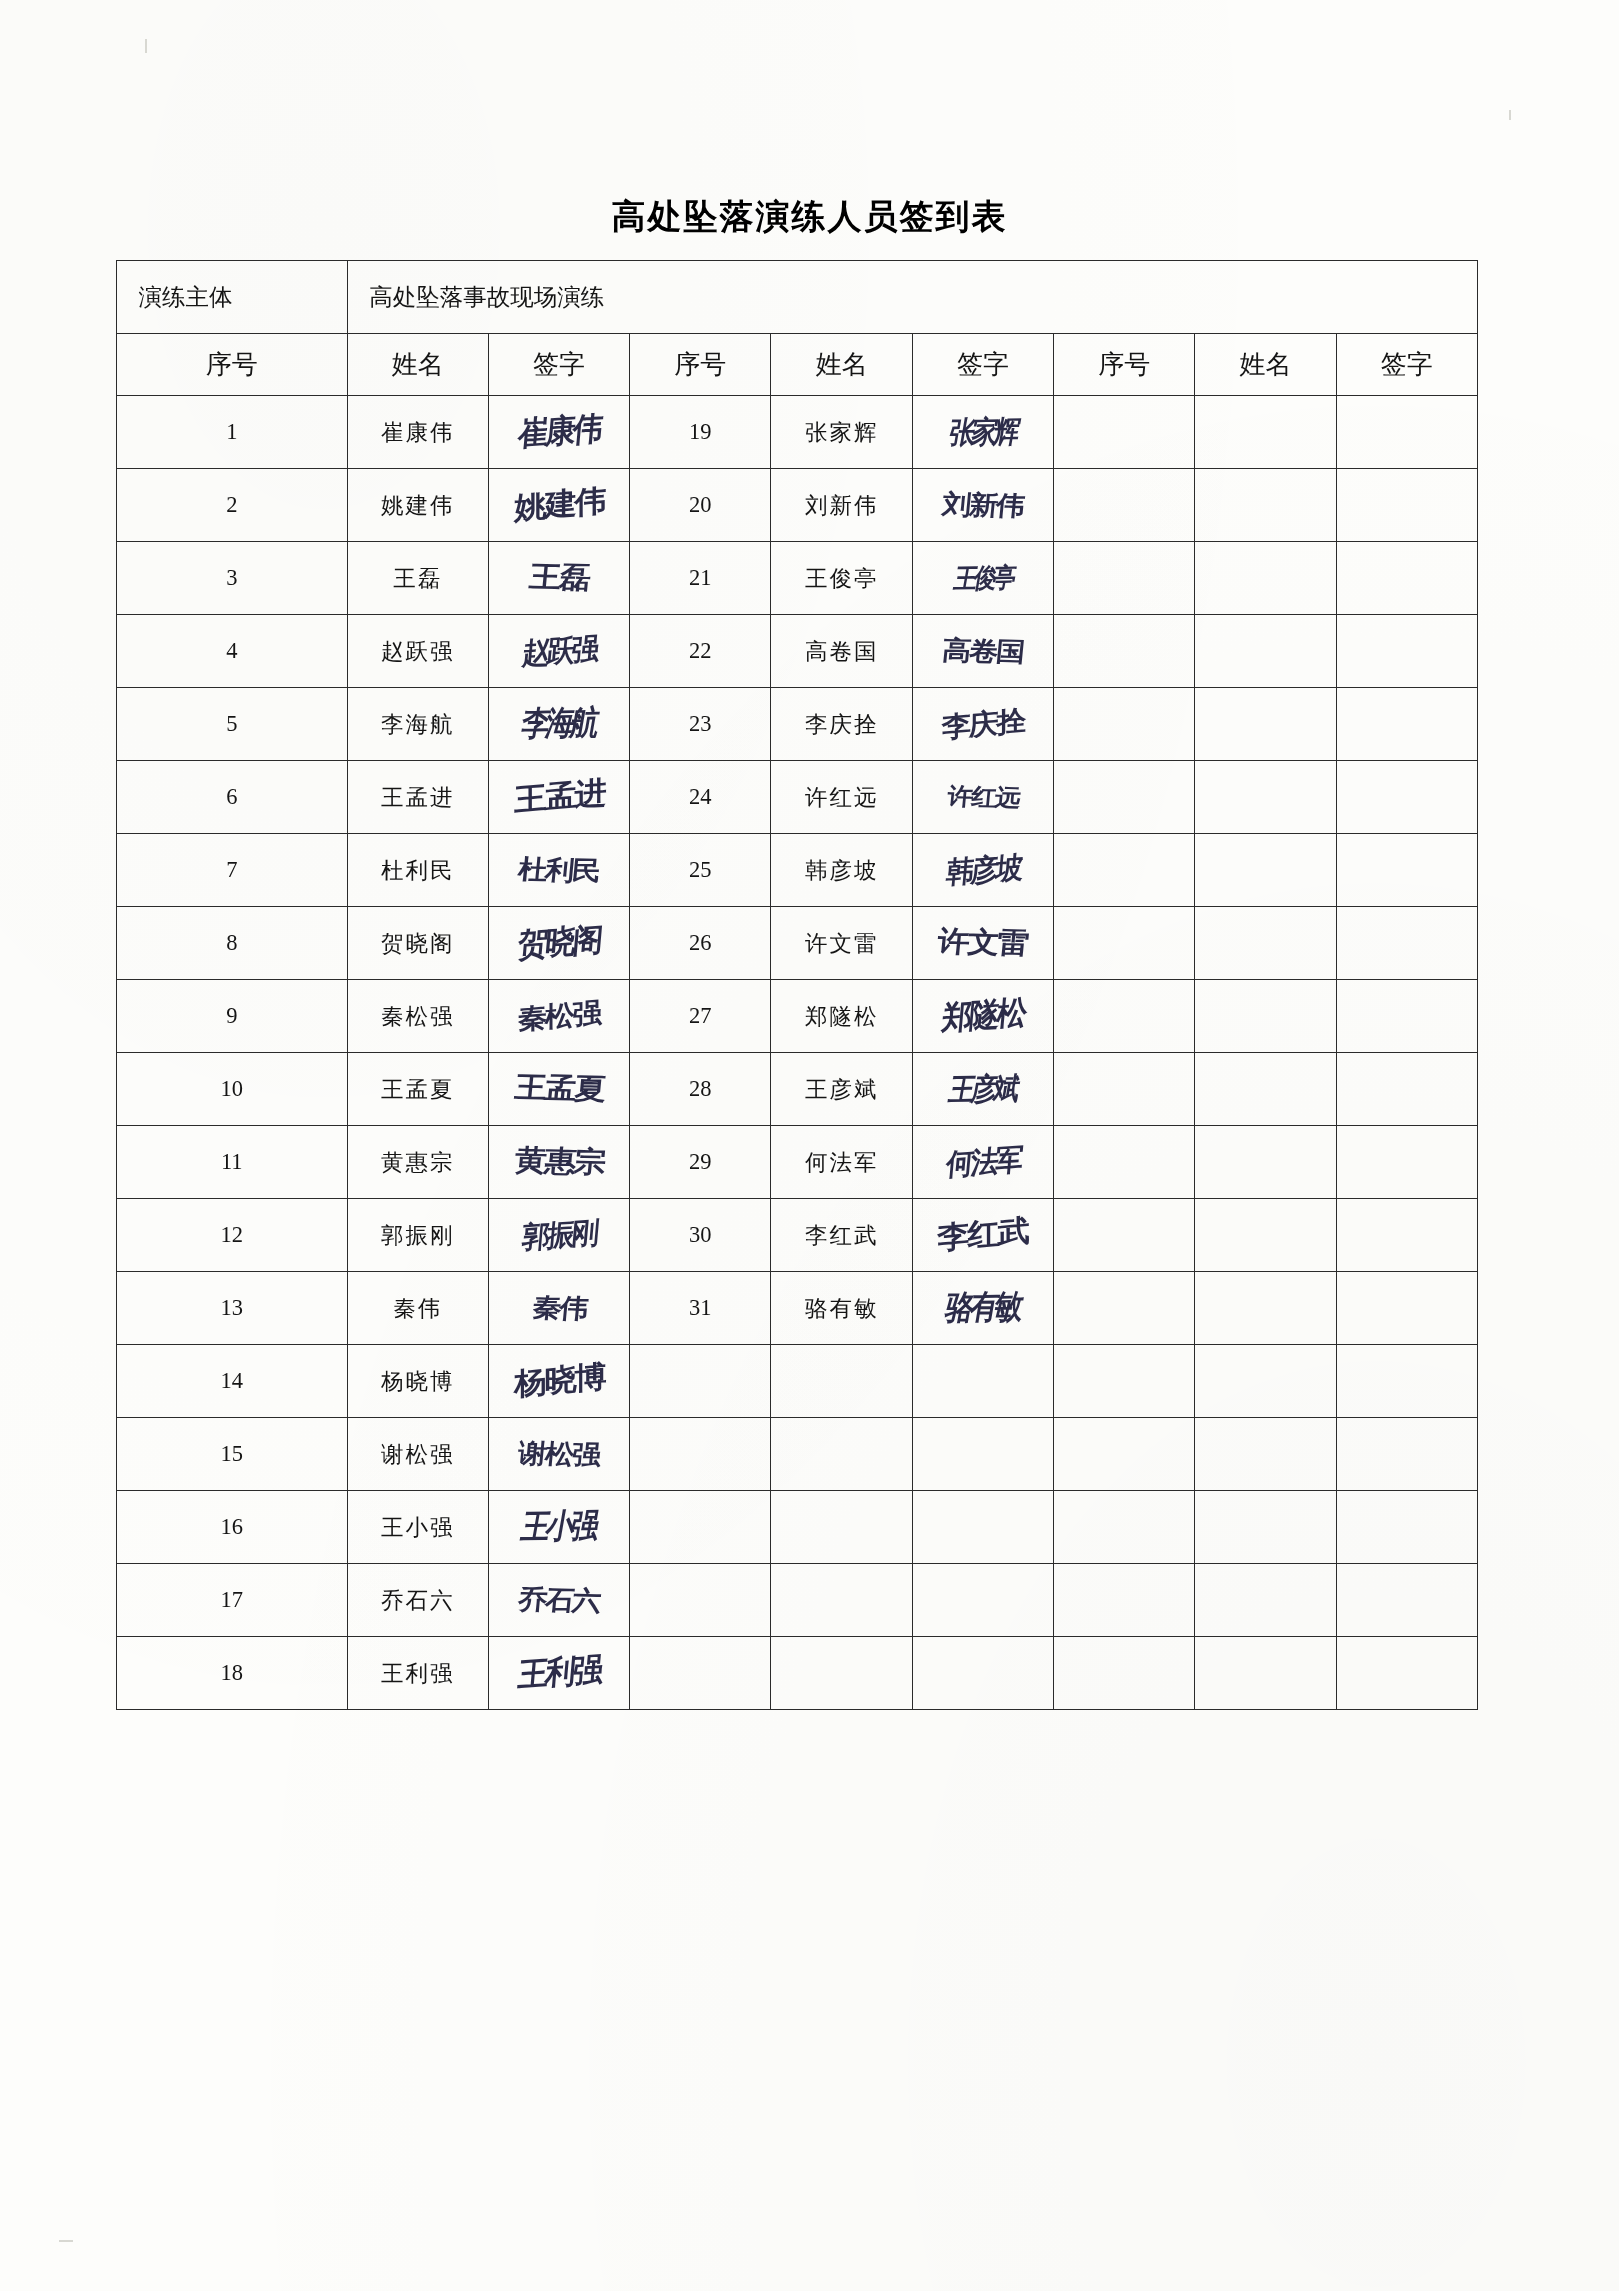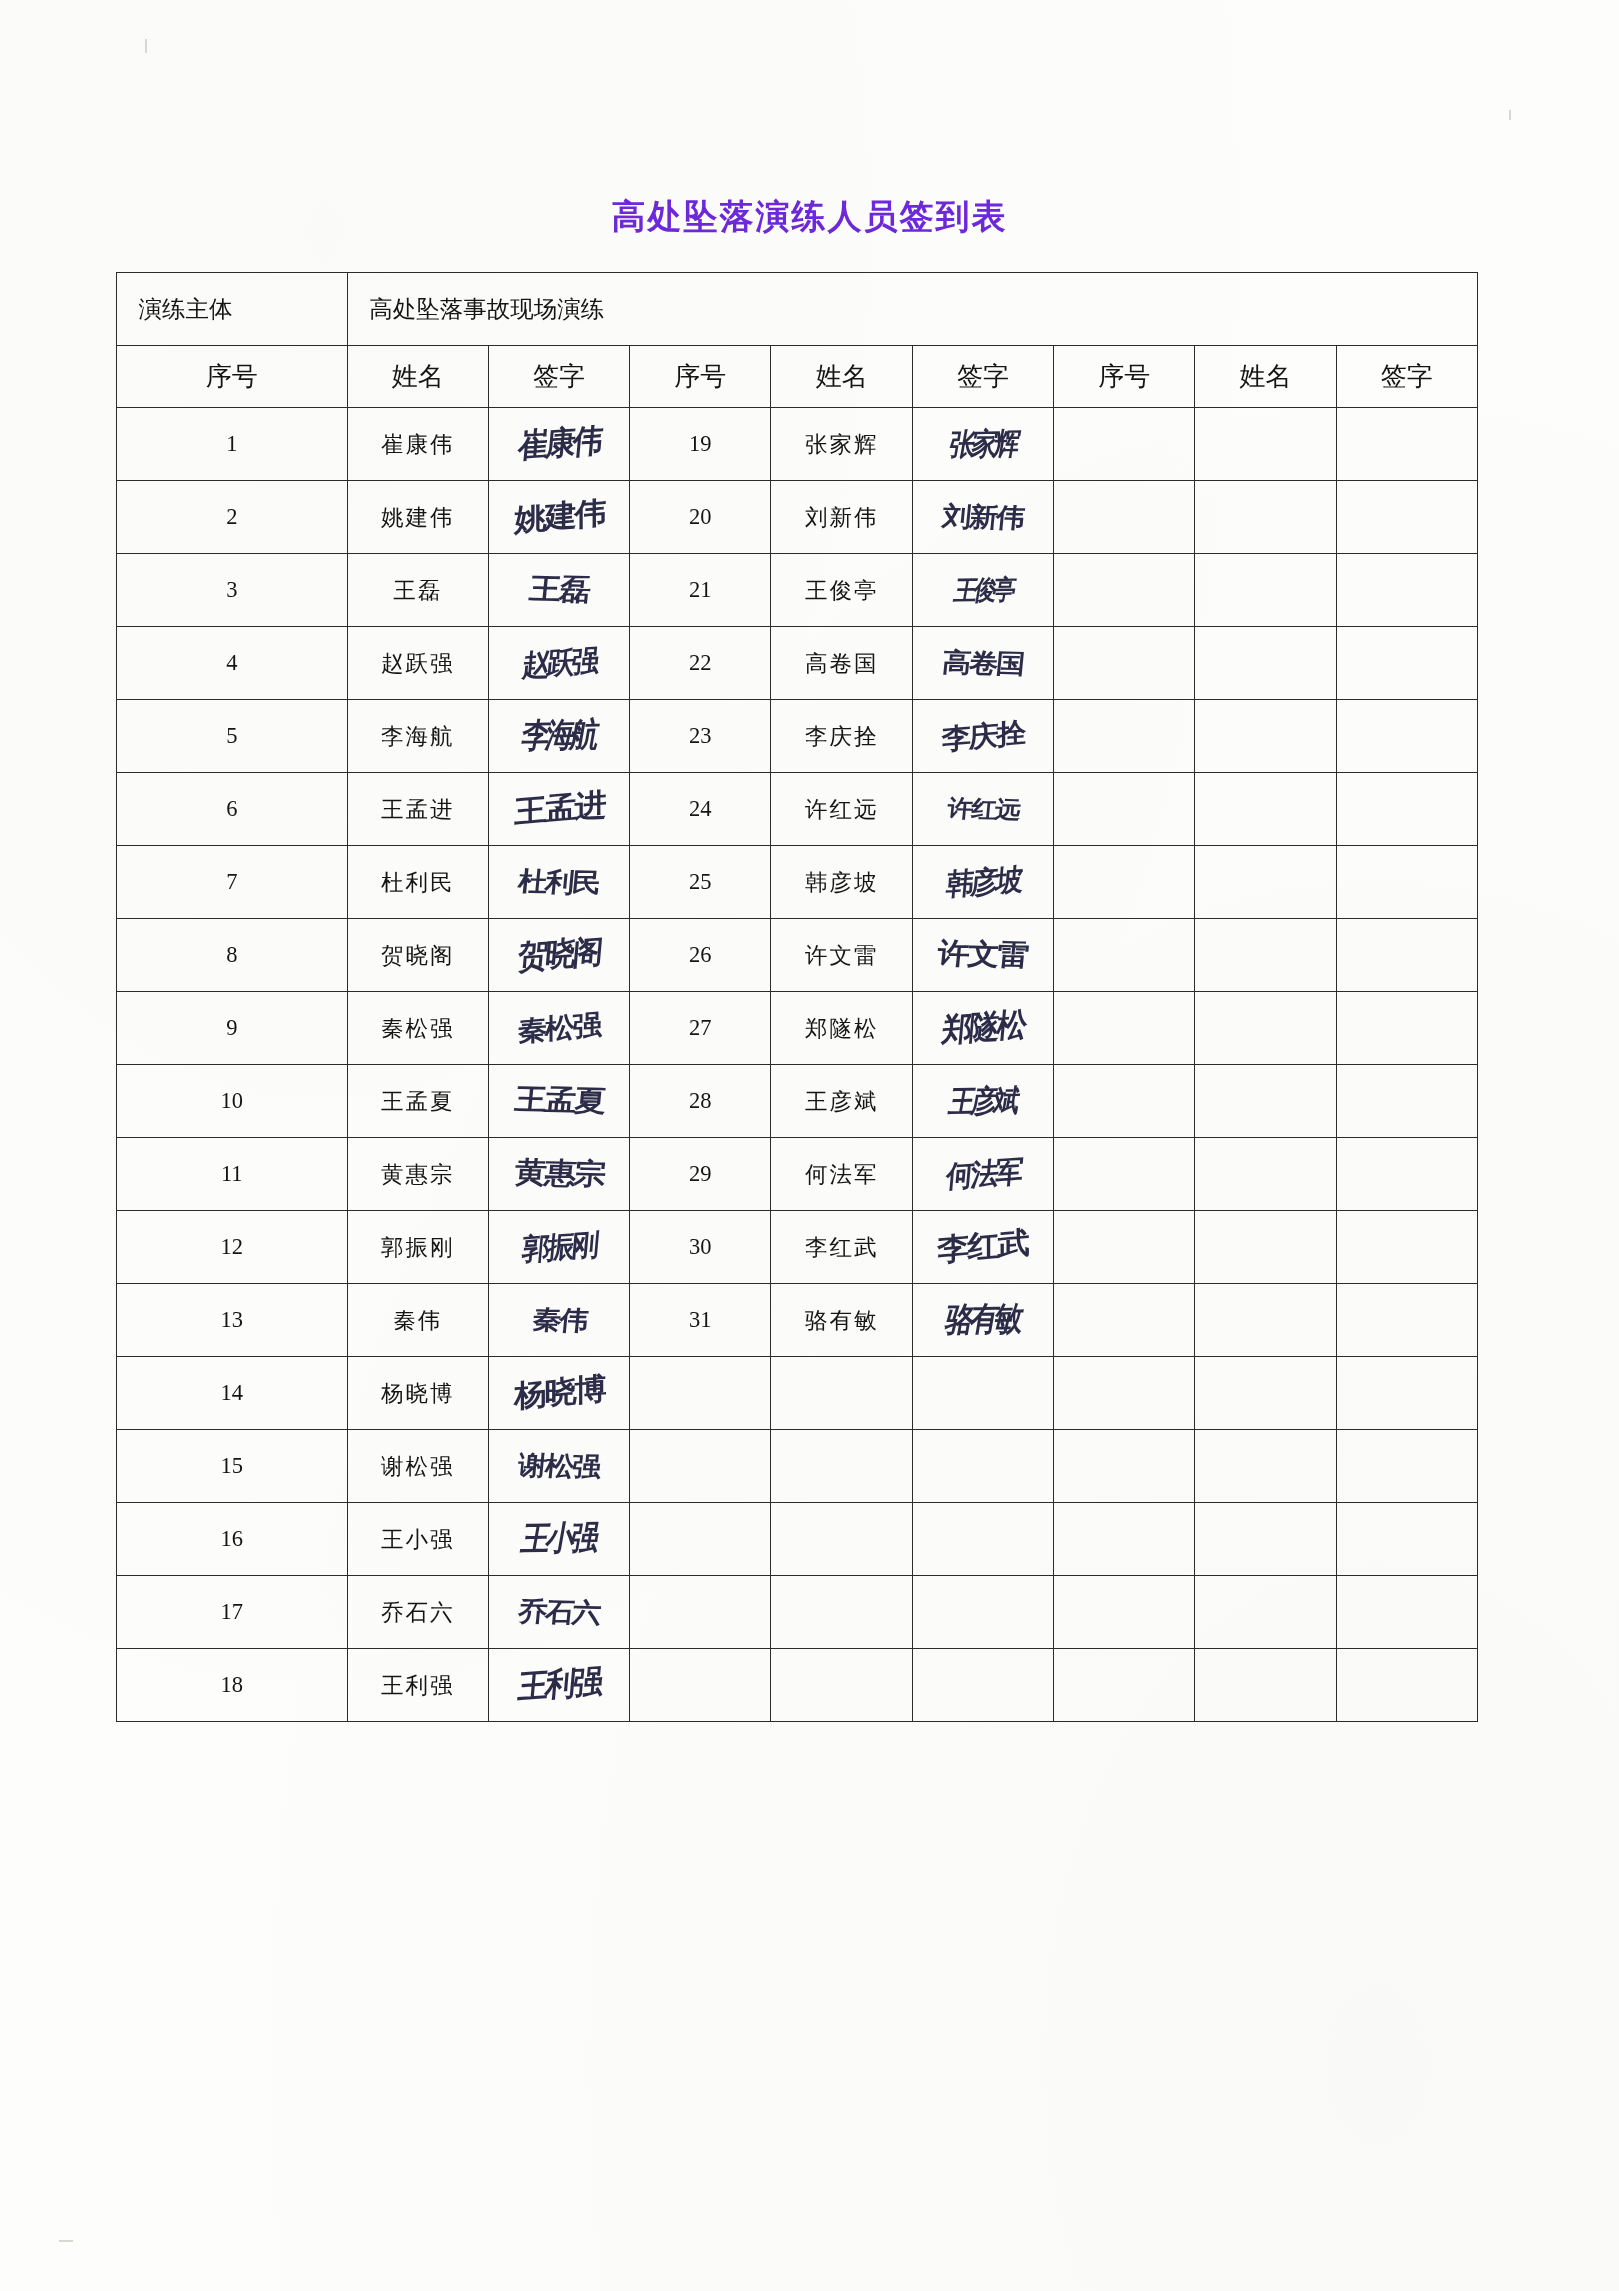--- a/index.html
+++ b/index.html
@@ -32,26 +32,26 @@
   }
   .doc-title {
     position: absolute;
     top: 194px;
     left: 0;
     width: 100%;
     text-align: center;
     font-size: 34px;
     letter-spacing: 2px;
     font-weight: 600;
-    color: #6d28d9;
+    color: #000000;
   }
   .sheet {
     position: absolute;
     left: 116px;
-    top: 272px;
+    top: 260px;
     width: 1362px;
   }
   table {
     border-collapse: collapse;
     width: 100%;
     table-layout: fixed;
   }
   td, th {
     border: 1.6px solid #2b2b2b;
     padding: 0;

